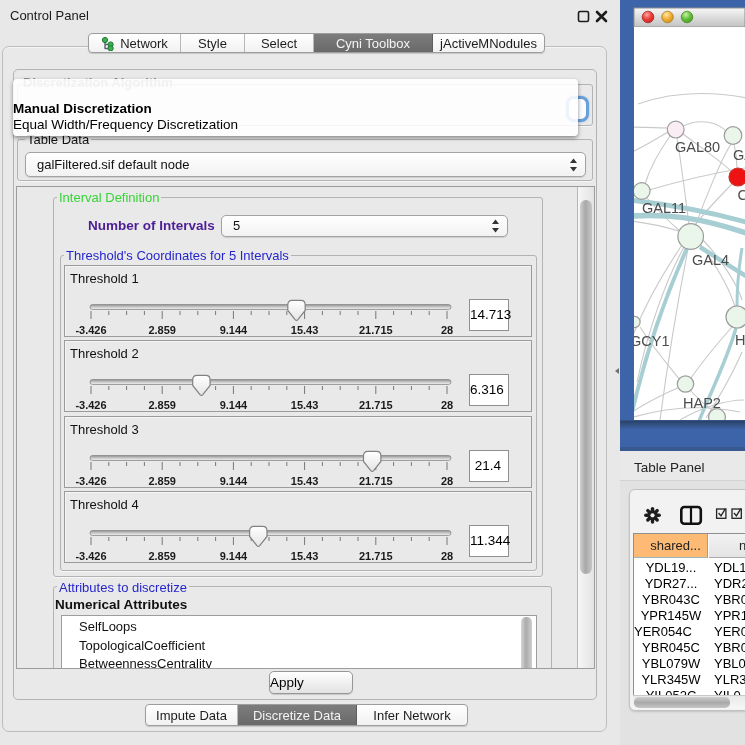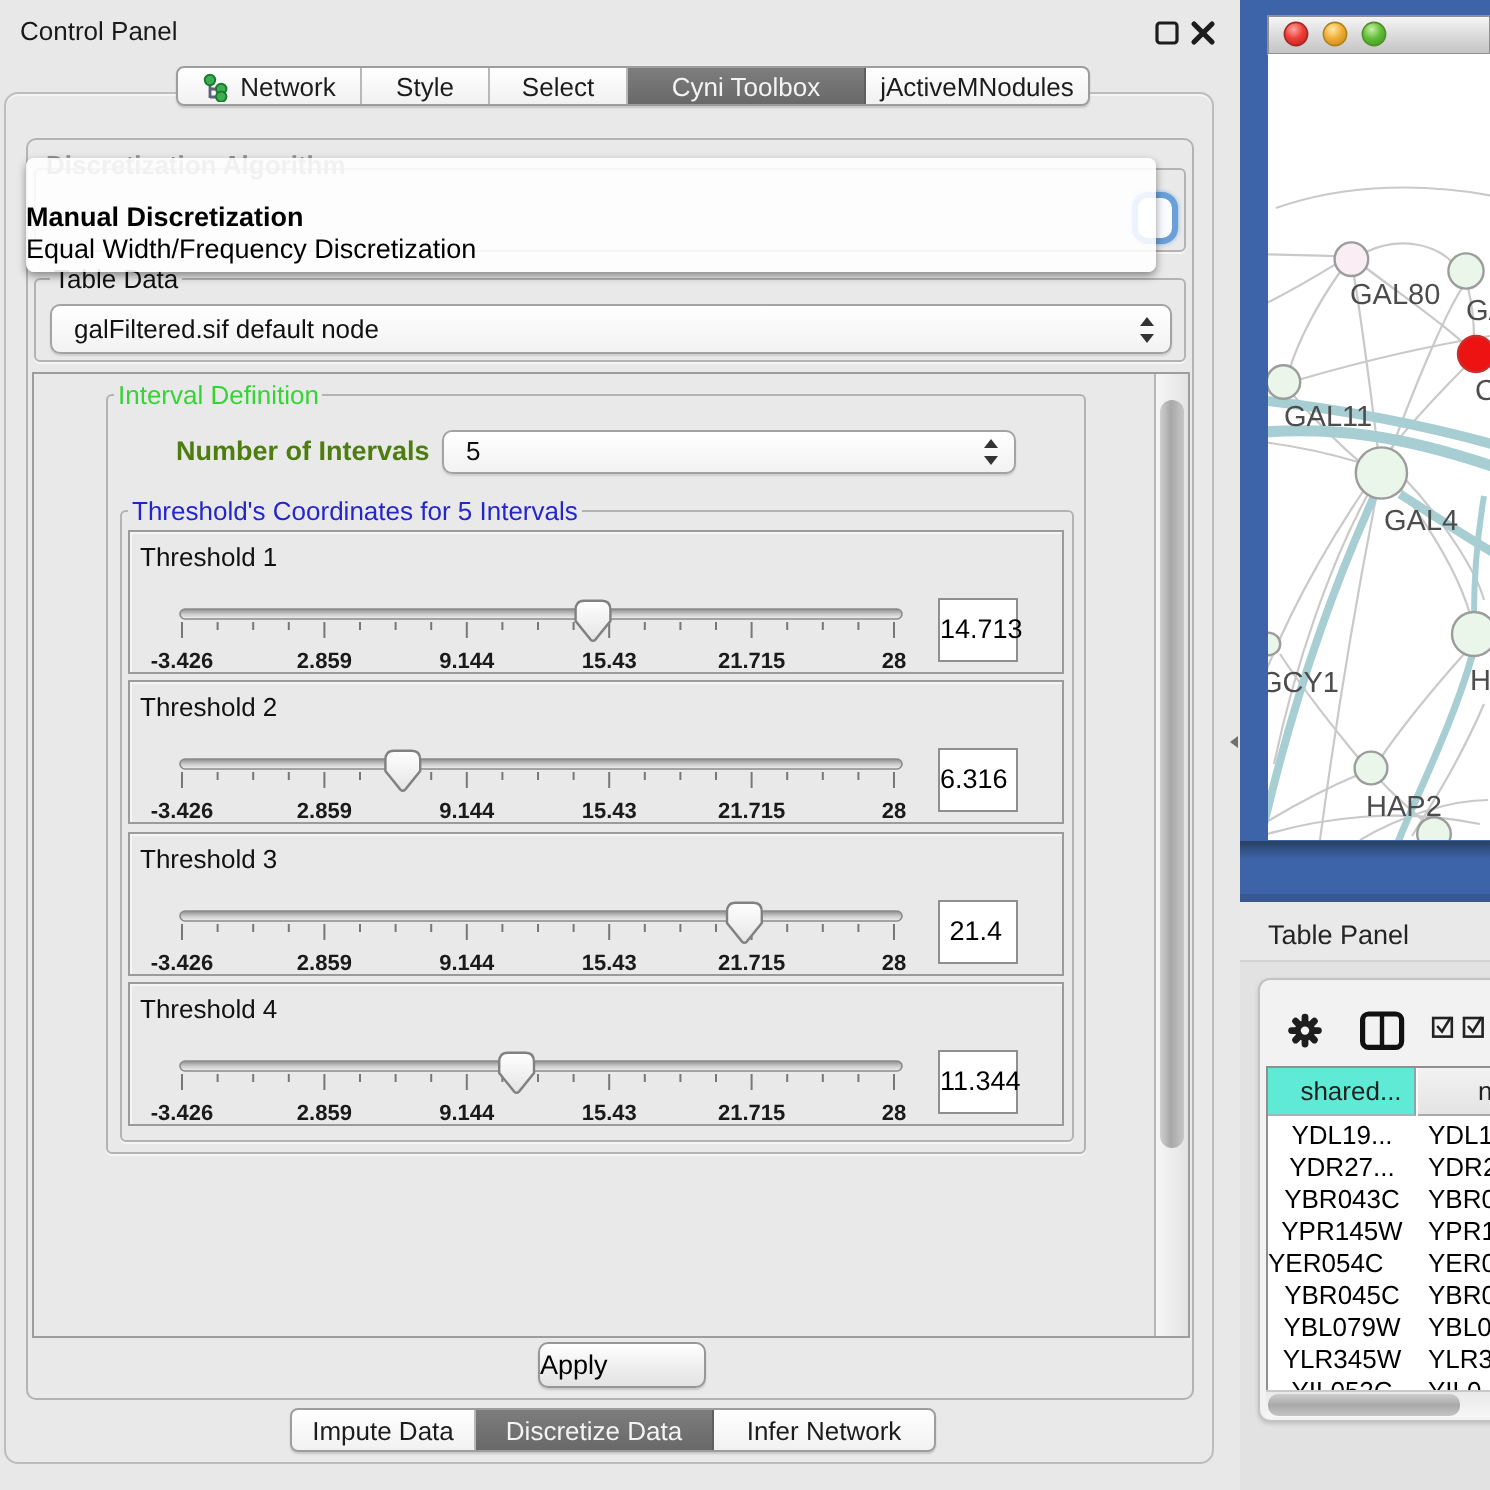--- a/index.html
+++ b/index.html
@@ -46,21 +46,21 @@
 <div class="glab" style="left:25px;top:132px;color:#111">Table Data</div>
 <div class="combo" style="left:25px;top:152px;width:561px;height:25px;line-height:23px;padding-left:11px">galFiltered.sif default node<svg class="ar" viewBox="0 0 9 14">
         <path d="M4.5 0.5 L8 5 L1 5 Z" fill="#333"></path>
         <path d="M4.5 13.5 L8 9 L1 9 Z" fill="#333"></path>
       </svg></div>
 <div class="abs" style="left:16px;top:186px;width:579px;height:483px;border:1px solid #9d9d9d;background:#e9e9e9"></div>
 <div class="abs" style="left:577px;top:187px;width:17px;height:481px;background:linear-gradient(90deg,#f6f6f6,#e3e3e3);border-left:1px solid #b7b7b7"></div>
 <div class="abs" style="left:580px;top:200px;width:12px;height:374px;background:linear-gradient(90deg,#cfcfcf,#a8a8a8 45%,#c6c6c6);border-radius:6px"></div>
 <div class="grp" style="left:53px;top:197px;width:490px;height:380px"></div>
 <div class="glab" style="left:57px;top:190px;color:#35d435">Interval Definition</div>
-<div class="abs" style="left:88px;top:218px;font-size:13.5px;font-weight:bold;color:#4d7c0f">Number of Intervals</div>
+<div class="abs" style="left:88px;top:218px;font-size:13.5px;font-weight:bold;color:#4c1d95">Number of Intervals</div>
 <div class="combo" style="left:221px;top:215px;width:287px;height:22px;line-height:20px;padding-left:11px">5<svg class="ar" viewBox="0 0 9 14">
         <path d="M4.5 0.5 L8 5 L1 5 Z" fill="#333"></path>
         <path d="M4.5 13.5 L8 9 L1 9 Z" fill="#333"></path>
       </svg></div>
 <div class="grp" style="left:60px;top:255px;width:477px;height:316px"></div>
 <div class="glab" style="left:64px;top:248px;color:#2525cc">Threshold's Coordinates for 5 Intervals</div>
 <div class="thbox" style="top:265px">
       <div class="tl">Threshold 1</div>
       <svg style="position:absolute;left:0;top:28px" width="466" height="44" viewBox="0 0 466 44">
         <defs>
@@ -237,20 +237,29 @@
         <text x="26.0" y="40" font-size="11" font-weight="bold" fill="#1a1a1a" text-anchor="middle">-3.426</text>
         <text x="97.2" y="40" font-size="11" font-weight="bold" fill="#1a1a1a" text-anchor="middle">2.859</text>
         <text x="168.4" y="40" font-size="11" font-weight="bold" fill="#1a1a1a" text-anchor="middle">9.144</text>
         <text x="239.6" y="40" font-size="11" font-weight="bold" fill="#1a1a1a" text-anchor="middle">15.43</text>
         <text x="310.8" y="40" font-size="11" font-weight="bold" fill="#1a1a1a" text-anchor="middle">21.715</text>
         <text x="382.0" y="40" font-size="11" font-weight="bold" fill="#1a1a1a" text-anchor="middle">28</text>
         <path d="M184.6 11 Q184.6 6.4 188.8 6.4 L197.8 6.4 Q202.0 6.4 202.0 11 L202.0 16.5 L194.5 25.8 Q193.3 27 192.1 25.8 L184.6 16.5 Z" fill="url(#tg)" stroke="#818181" stroke-width="1.2"></path>
       </svg>
       <div class="vbox">11.344</div>
     </div>
+<div class="abs" style="left:17px;top:580px;width:560px;height:88px;overflow:hidden">
+<div class="grp" style="left:36px;top:6px;width:499px;height:110px"></div>
+<div class="glab" style="left:40px;top:0;color:#2525cc">Attributes to discretize</div>
+<div class="abs" style="left:38px;top:17px;font-size:13.5px;font-weight:bold;color:#111">Numerical Attributes</div>
+<div class="abs" style="left:44px;top:35px;width:476px;height:60px;background:#fff;border:1px solid #9d9d9d;font-size:13px;color:#111">
+        <div style="padding:2px 0 0 17px;line-height:18.6px">SelfLoops<br>TopologicalCoefficient<br>BetweennessCentrality</div>
+        <div style="position:absolute;right:4px;top:1px;width:11px;height:58px;background:linear-gradient(90deg,#d6d6d6,#ababab 45%,#cdcdcd);border-radius:5px"></div>
+      </div>
+</div>
 <div class="abs" style="left:269px;top:671px;width:84px;height:23px;background:linear-gradient(#ffffff,#ededed 60%,#e3e3e3);border:1px solid #979797;border-radius:5px;font-size:13.5px;color:#000;text-align:left;line-height:21px;box-shadow:0 1px 1px rgba(0,0,0,.15)">Apply</div>
 <div class="tabseg" style="left:145px;top:704px;height:22px">
 <div class="t" style="width:92px;padding:0">Impute Data</div>
 <div class="t sel" style="width:119px;padding:0">Discretize Data</div>
 <div class="t" style="width:110px;padding:0">Infer Network</div>
 </div>
 <div class="abs" style="left:13px;top:79px;width:565px;height:57px;background:rgba(255,255,255,0.88);border-radius:4px;box-shadow:0 2px 4px rgba(0,0,0,0.42);z-index:30">
 <div style="position:absolute;left:0px;top:22px;font-size:13.5px;font-weight:bold;color:#000;white-space:nowrap">Manual Discretization</div>
 <div style="position:absolute;left:0px;top:38px;font-size:13.5px;color:#000;white-space:nowrap">Equal Width/Frequency Discretization</div>
 </div>
@@ -369,21 +378,21 @@
 <rect x="43.3" y="5" width="19.5" height="16.7" rx="3" fill="none" stroke="#111" stroke-width="2.6"></rect>
 <path d="M53 5 V22" stroke="#111" stroke-width="2.2"></path>
 <g fill="none" stroke="#222" stroke-width="1.3">
 <rect x="78.6" y="7" width="9.3" height="9.3"></rect>
           <rect x="94" y="7" width="9.3" height="9.3"></rect>
 <path d="M80.6 11 L83 13.8 L87.4 6.6"></path>
           <path d="M96 11 L98.4 13.8 L102.8 6.6"></path>
 </g>
       </svg>
 <div class="abs" style="left:3px;top:43px;width:125px;height:163px;background:#fff;border:1px solid #8f8f8f;border-right:none;overflow:hidden;font-size:13px">
-<div class="abs" style="left:0;top:0;width:74px;height:24px;background:#5eead4;border-right:1px solid #8aa5b0;border-bottom:1px solid #9eb6bd;text-align:center;text-indent:10px;line-height:24px;color:#222">shared...</div>
+<div class="abs" style="left:0;top:0;width:74px;height:24px;background:#fdba74;border-right:1px solid #8aa5b0;border-bottom:1px solid #9eb6bd;text-align:center;text-indent:10px;line-height:24px;color:#222">shared...</div>
 <div class="abs" style="left:75px;top:0;width:60px;height:24px;background:linear-gradient(#f2f2f2,#e4e4e4);border-bottom:1px solid #aaa;color:#222;padding-left:30px;line-height:24px">n</div>
 <div class="abs" style="left:0;top:26px;width:74px;height:16px;text-align:center;color:#000;line-height:15px">YDL19...</div>
 <div class="abs" style="left:80px;top:26px;color:#000;line-height:15px">YDL1</div>
 <div class="abs" style="left:0;top:42px;width:74px;height:16px;text-align:center;color:#000;line-height:15px">YDR27...</div>
 <div class="abs" style="left:80px;top:42px;color:#000;line-height:15px">YDR2</div>
 <div class="abs" style="left:0;top:58px;width:74px;height:16px;text-align:center;color:#000;line-height:15px">YBR043C</div>
 <div class="abs" style="left:80px;top:58px;color:#000;line-height:15px">YBR0</div>
 <div class="abs" style="left:0;top:74px;width:74px;height:16px;text-align:center;color:#000;line-height:15px">YPR145W</div>
 <div class="abs" style="left:80px;top:74px;color:#000;line-height:15px">YPR1</div>
 <div class="abs" style="left:0;top:90px;width:74px;height:16px;color:#000;line-height:15px">YER054C</div>

